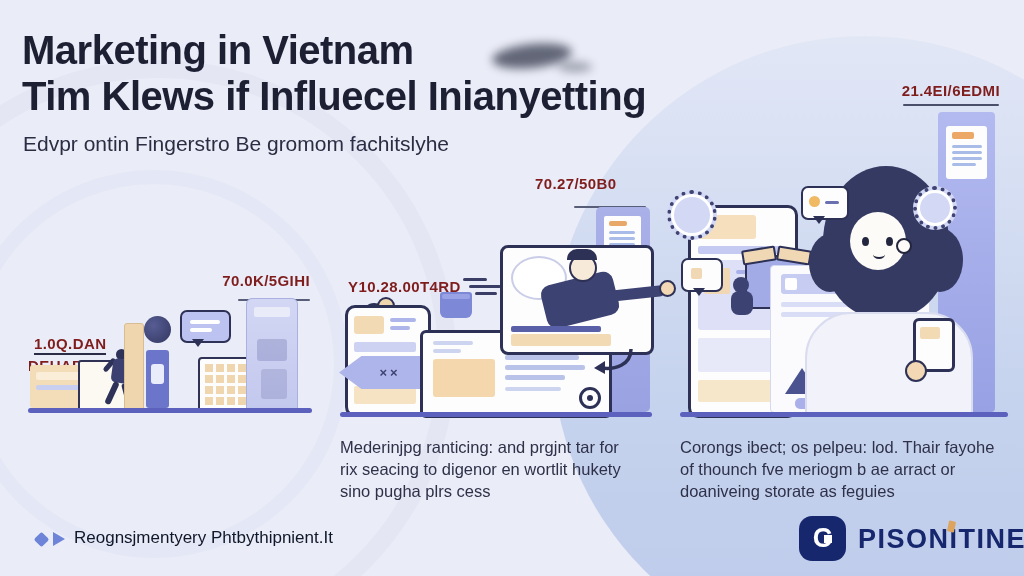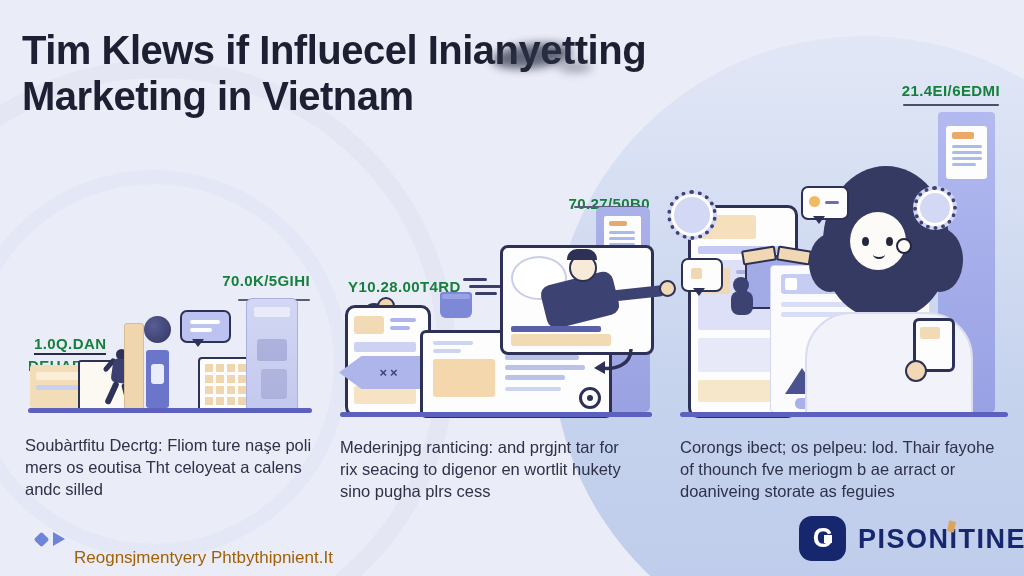--- a/index.html
+++ b/index.html
@@ -1,44 +1,45 @@
 <!DOCTYPE html>
 <html><head>
 <meta charset="utf-8">
 <style>
   html,body{margin:0;padding:0;}
   #stage{position:relative;width:1024px;height:576px;background:#eaecf7;overflow:hidden;
          font-family:"Liberation Sans",sans-serif;color:#1d1f33;}
   .abs{position:absolute;}
-  .stat{position:absolute;font-weight:700;font-size:15px;color:#15803d;letter-spacing:.4px;white-space:nowrap;}
+  .stat{position:absolute;font-weight:700;font-size:15px;color:#7f1d1d;letter-spacing:.4px;white-space:nowrap;}
   .rule{position:absolute;height:2px;background:#585d78;border-radius:1px;}
   .baseline{position:absolute;height:5px;background:#5b61bd;border-radius:3px;}
   .cap{position:absolute;font-size:16.5px;line-height:1.34;color:#2e3148;font-weight:500;}
   .bubble{position:absolute;border:2.5px solid #2d3156;border-radius:7px;}
   .bubble::after{content:"";position:absolute;left:10px;bottom:-12px;border:6px solid transparent;border-top:8px solid #2d3156;}
   .gear{position:absolute;border-radius:50%;border:4px dotted #3f4473;background:#d3d8f5;box-shadow:inset 0 0 0 3px #ffffff;}
   .line{position:absolute;border-radius:2px;}
 </style>
 </head>
 <body>
 
 <div id="stage">
 
   <div class="abs" style="left:552px;top:36px;width:625px;height:625px;border-radius:50%;
               background:linear-gradient(180deg,#e2e7f6 0%,#c7d4ee 55%,#bcc9ea 100%);"></div>
   <div class="abs" style="left:-140px;top:60px;width:560px;height:560px;border:18px solid rgba(190,196,228,.14);border-radius:50%;"></div>
   <div class="abs" style="left:-40px;top:170px;width:360px;height:360px;border:14px solid rgba(190,196,228,.12);border-radius:50%;"></div>
 
   <div class="abs" style="left:22px;top:28px;font-size:40px;font-weight:800;letter-spacing:-0.5px;line-height:1.14;color:#1d1f33;">
+    <div>Marketing in Vietnam</div>
     <div>Tim Klews if Influecel Inianyetting</div>
-    <div>Marketing in Vietnam</div>
   </div>
   <div class="abs" style="left:492px;top:44px;width:80px;height:24px;background:#2e3347;border-radius:50%;
               filter:blur(5px);opacity:.72;transform:rotate(-6deg);"></div>
   <div class="abs" style="left:558px;top:62px;width:34px;height:10px;background:#3a3f52;border-radius:50%;filter:blur(5px);opacity:.45;"></div>
+  <div class="abs" style="left:23px;top:132px;font-size:21px;font-weight:500;color:#2b2d42;">Edvpr ontin Fingerstro Be gromom fachitslyhe</div>
 
   <div class="abs" style="left:20px;top:265px;width:300px;height:150px;">
     <div class="stat" style="left:190px;top:7px;width:100px;text-align:right;">70.0K/5GIHI</div>
     <div class="rule" style="left:218px;top:34px;width:72px;"></div>
     <div class="stat" style="left:14px;top:70px;border-bottom:2px solid #2a2d45;padding-bottom:1px;">1.0Q.DAN</div>
     <div class="stat" style="left:8px;top:92px;">DEUAB</div>
 
     <div class="abs" style="left:10px;top:100px;width:84px;height:43px;background:#f3ddb9;border-radius:3px;">
       <div class="line" style="left:6px;top:7px;width:70px;height:8px;background:#fbeed9;"></div>
       <div class="line" style="left:6px;top:20px;width:50px;height:5px;background:#c9cff0;"></div>
@@ -73,21 +74,21 @@
     <div class="abs" style="left:226px;top:33px;width:50px;height:110px;background:linear-gradient(#d3d7f4,#c3c8ee);
                 border:1px solid #aab0e0;border-radius:6px 6px 0 0;">
       <div class="line" style="left:7px;top:8px;width:36px;height:10px;background:#e9ebf9;"></div>
       <div class="abs" style="left:10px;top:40px;width:30px;height:22px;background:rgba(90,96,160,.28);border-radius:3px;"></div>
       <div class="abs" style="left:14px;top:70px;width:26px;height:30px;background:rgba(90,96,160,.22);border-radius:3px;"></div>
     </div>
     <div class="baseline" style="left:8px;top:143px;width:284px;"></div>
   </div>
 
   <div class="abs" style="left:335px;top:175px;width:325px;height:245px;">
-    <div class="stat" style="left:200px;top:20px;width:115px;text-align:right;">70.27/50B0</div>
+    <div class="stat" style="left:200px;top:0;width:115px;text-align:left;">70.27/50B0</div>
     <div class="rule" style="left:239px;top:31px;width:72px;"></div>
 
     <div class="abs" style="left:261px;top:32px;width:54px;height:205px;background:linear-gradient(#aab0e8,#9aa2e2);border-radius:5px;">
       <div class="abs" style="left:8px;top:9px;width:37px;height:47px;background:#fdfdfd;border-radius:2px;">
         <div class="line" style="left:5px;top:5px;width:18px;height:5px;background:#e8a86a;"></div>
         <div class="line" style="left:5px;top:15px;width:26px;height:3px;background:#a9bbe8;"></div>
         <div class="line" style="left:5px;top:21px;width:26px;height:3px;background:#a9bbe8;"></div>
         <div class="line" style="left:5px;top:27px;width:26px;height:3px;background:#a9bbe8;"></div>
         <div class="line" style="left:5px;top:33px;width:20px;height:3px;background:#a9bbe8;"></div>
       </div>
@@ -230,29 +231,28 @@
 
     <div class="bubble" style="left:126px;top:106px;width:44px;height:30px;background:#fdfdfd;">
       <div class="abs" style="left:6px;top:8px;width:11px;height:11px;border-radius:50%;background:#f0b964;"></div>
       <div class="line" style="left:22px;top:13px;width:14px;height:3px;background:#6a70b0;"></div>
     </div>
     <div class="gear" style="left:238px;top:106px;width:36px;height:36px;"></div>
 
     <div class="baseline" style="left:5px;top:332px;width:328px;"></div>
   </div>
 
-  <div class="cap" style="left:25px;top:434px;width:290px;">Soubàrtfitu Decrtg: Fliom ture naşe poli mers os eoutisa Tht celoyeat a calens andc silled</div>
   <div class="cap" style="left:340px;top:436px;width:300px;">Mederinjpg ranticing: and prgjnt tar for rix seacing to digenor en wortlit hukety sino pugha plrs cess</div>
   <div class="cap" style="left:680px;top:436px;width:322px;">Corongs ibect; os pelpeu: lod. Thair fayohe of thounch fve meriogm b ae arract or doaniveing storate as feguies</div>
 
   <div class="abs" style="left:36px;top:531px;width:32px;height:16px;">
     <div class="abs" style="left:0;top:3px;width:11px;height:11px;background:#6d84d8;transform:rotate(45deg);border-radius:2px;"></div>
     <div class="abs" style="left:17px;top:1px;width:0;height:0;border-left:12px solid #6d84d8;border-top:7px solid transparent;border-bottom:7px solid transparent;"></div>
   </div>
-  <div class="abs" style="left:74px;top:548px;font-size:17px;font-weight:500;color:#a16207;">Reognsjmentyery Phtbythipnient.It</div>
+  <div class="abs" style="left:74px;top:528px;font-size:17px;font-weight:500;color:#0f172a;">Reognsjmentyery Phtbythipnient.It</div>
 
   <div class="abs" style="left:799px;top:516px;width:47px;height:45px;border-radius:13px;background:#16276e;
               display:flex;align-items:center;justify-content:center;">
     <span style="color:#ffffff;font-size:27px;font-weight:800;">C</span>
     <div class="abs" style="left:25px;top:19px;width:8px;height:8px;background:#ffffff;"></div>
   </div>
   <div class="abs" style="left:858px;top:524px;font-size:27px;font-weight:800;color:#16276e;letter-spacing:1.5px;">PISONITINE</div>
   <div class="abs" style="left:948px;top:521px;width:7px;height:11px;background:#dca45f;transform:rotate(12deg);border-radius:1px;"></div>
 
 </div>

